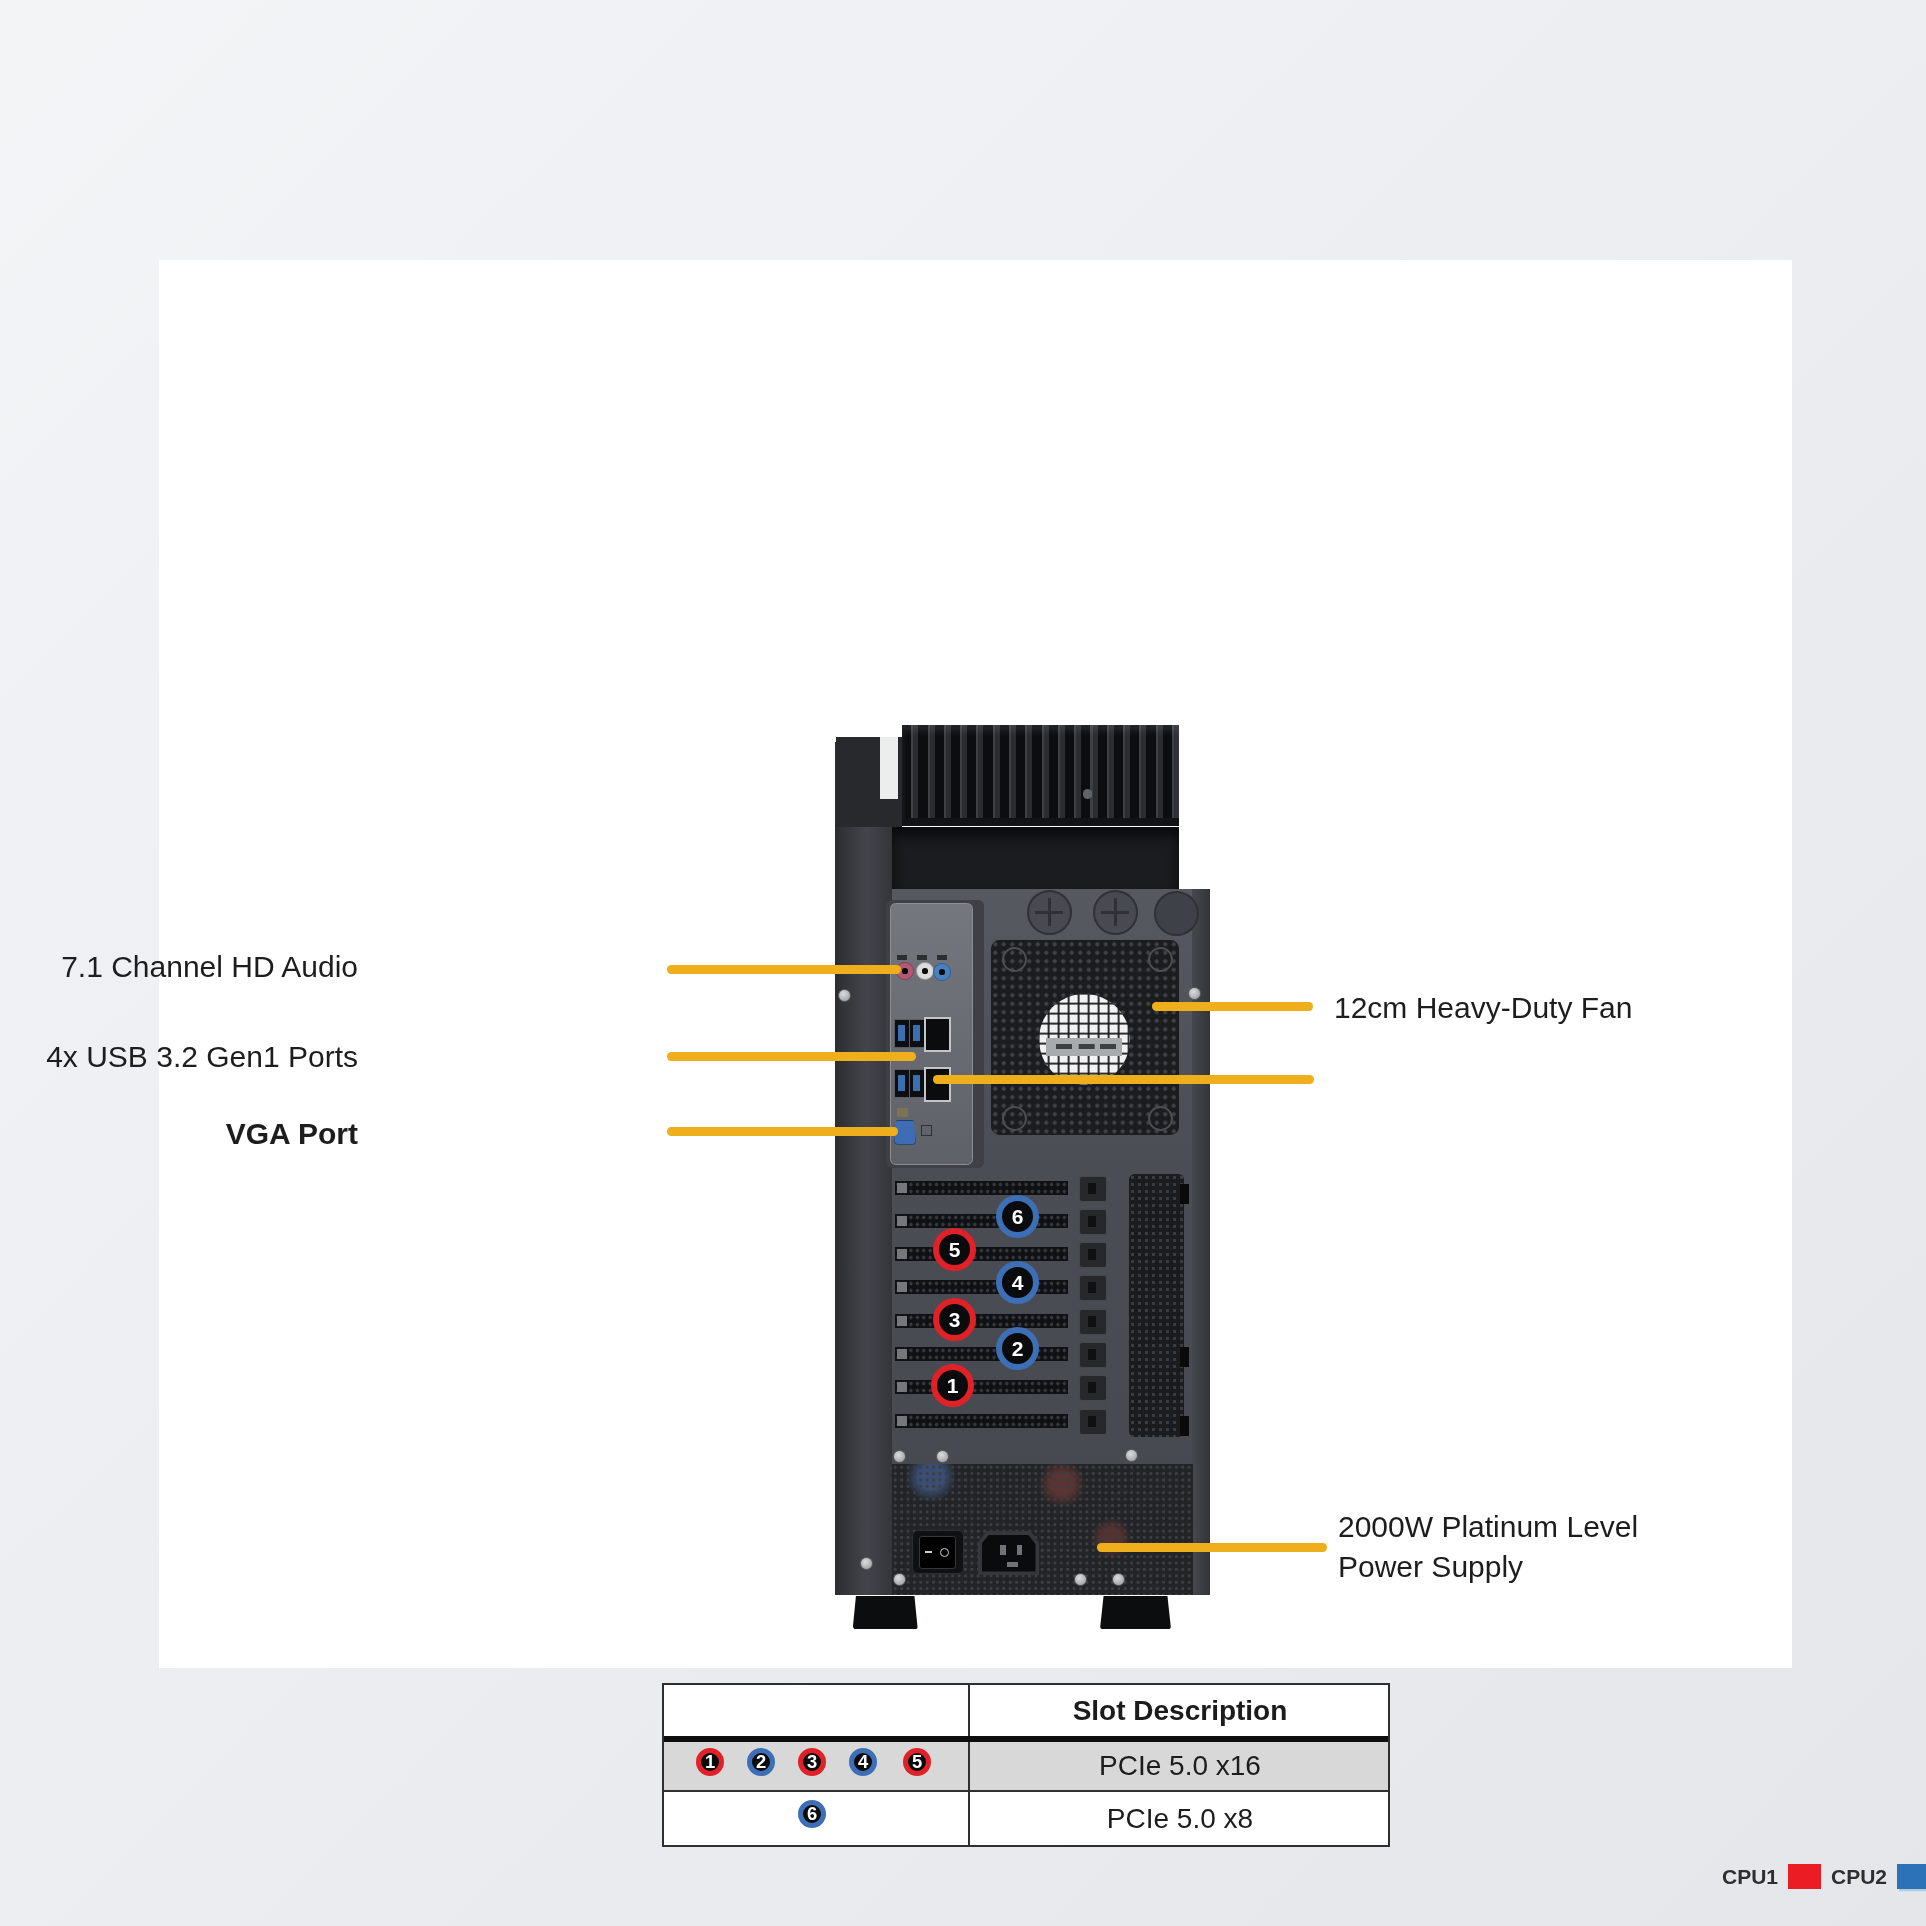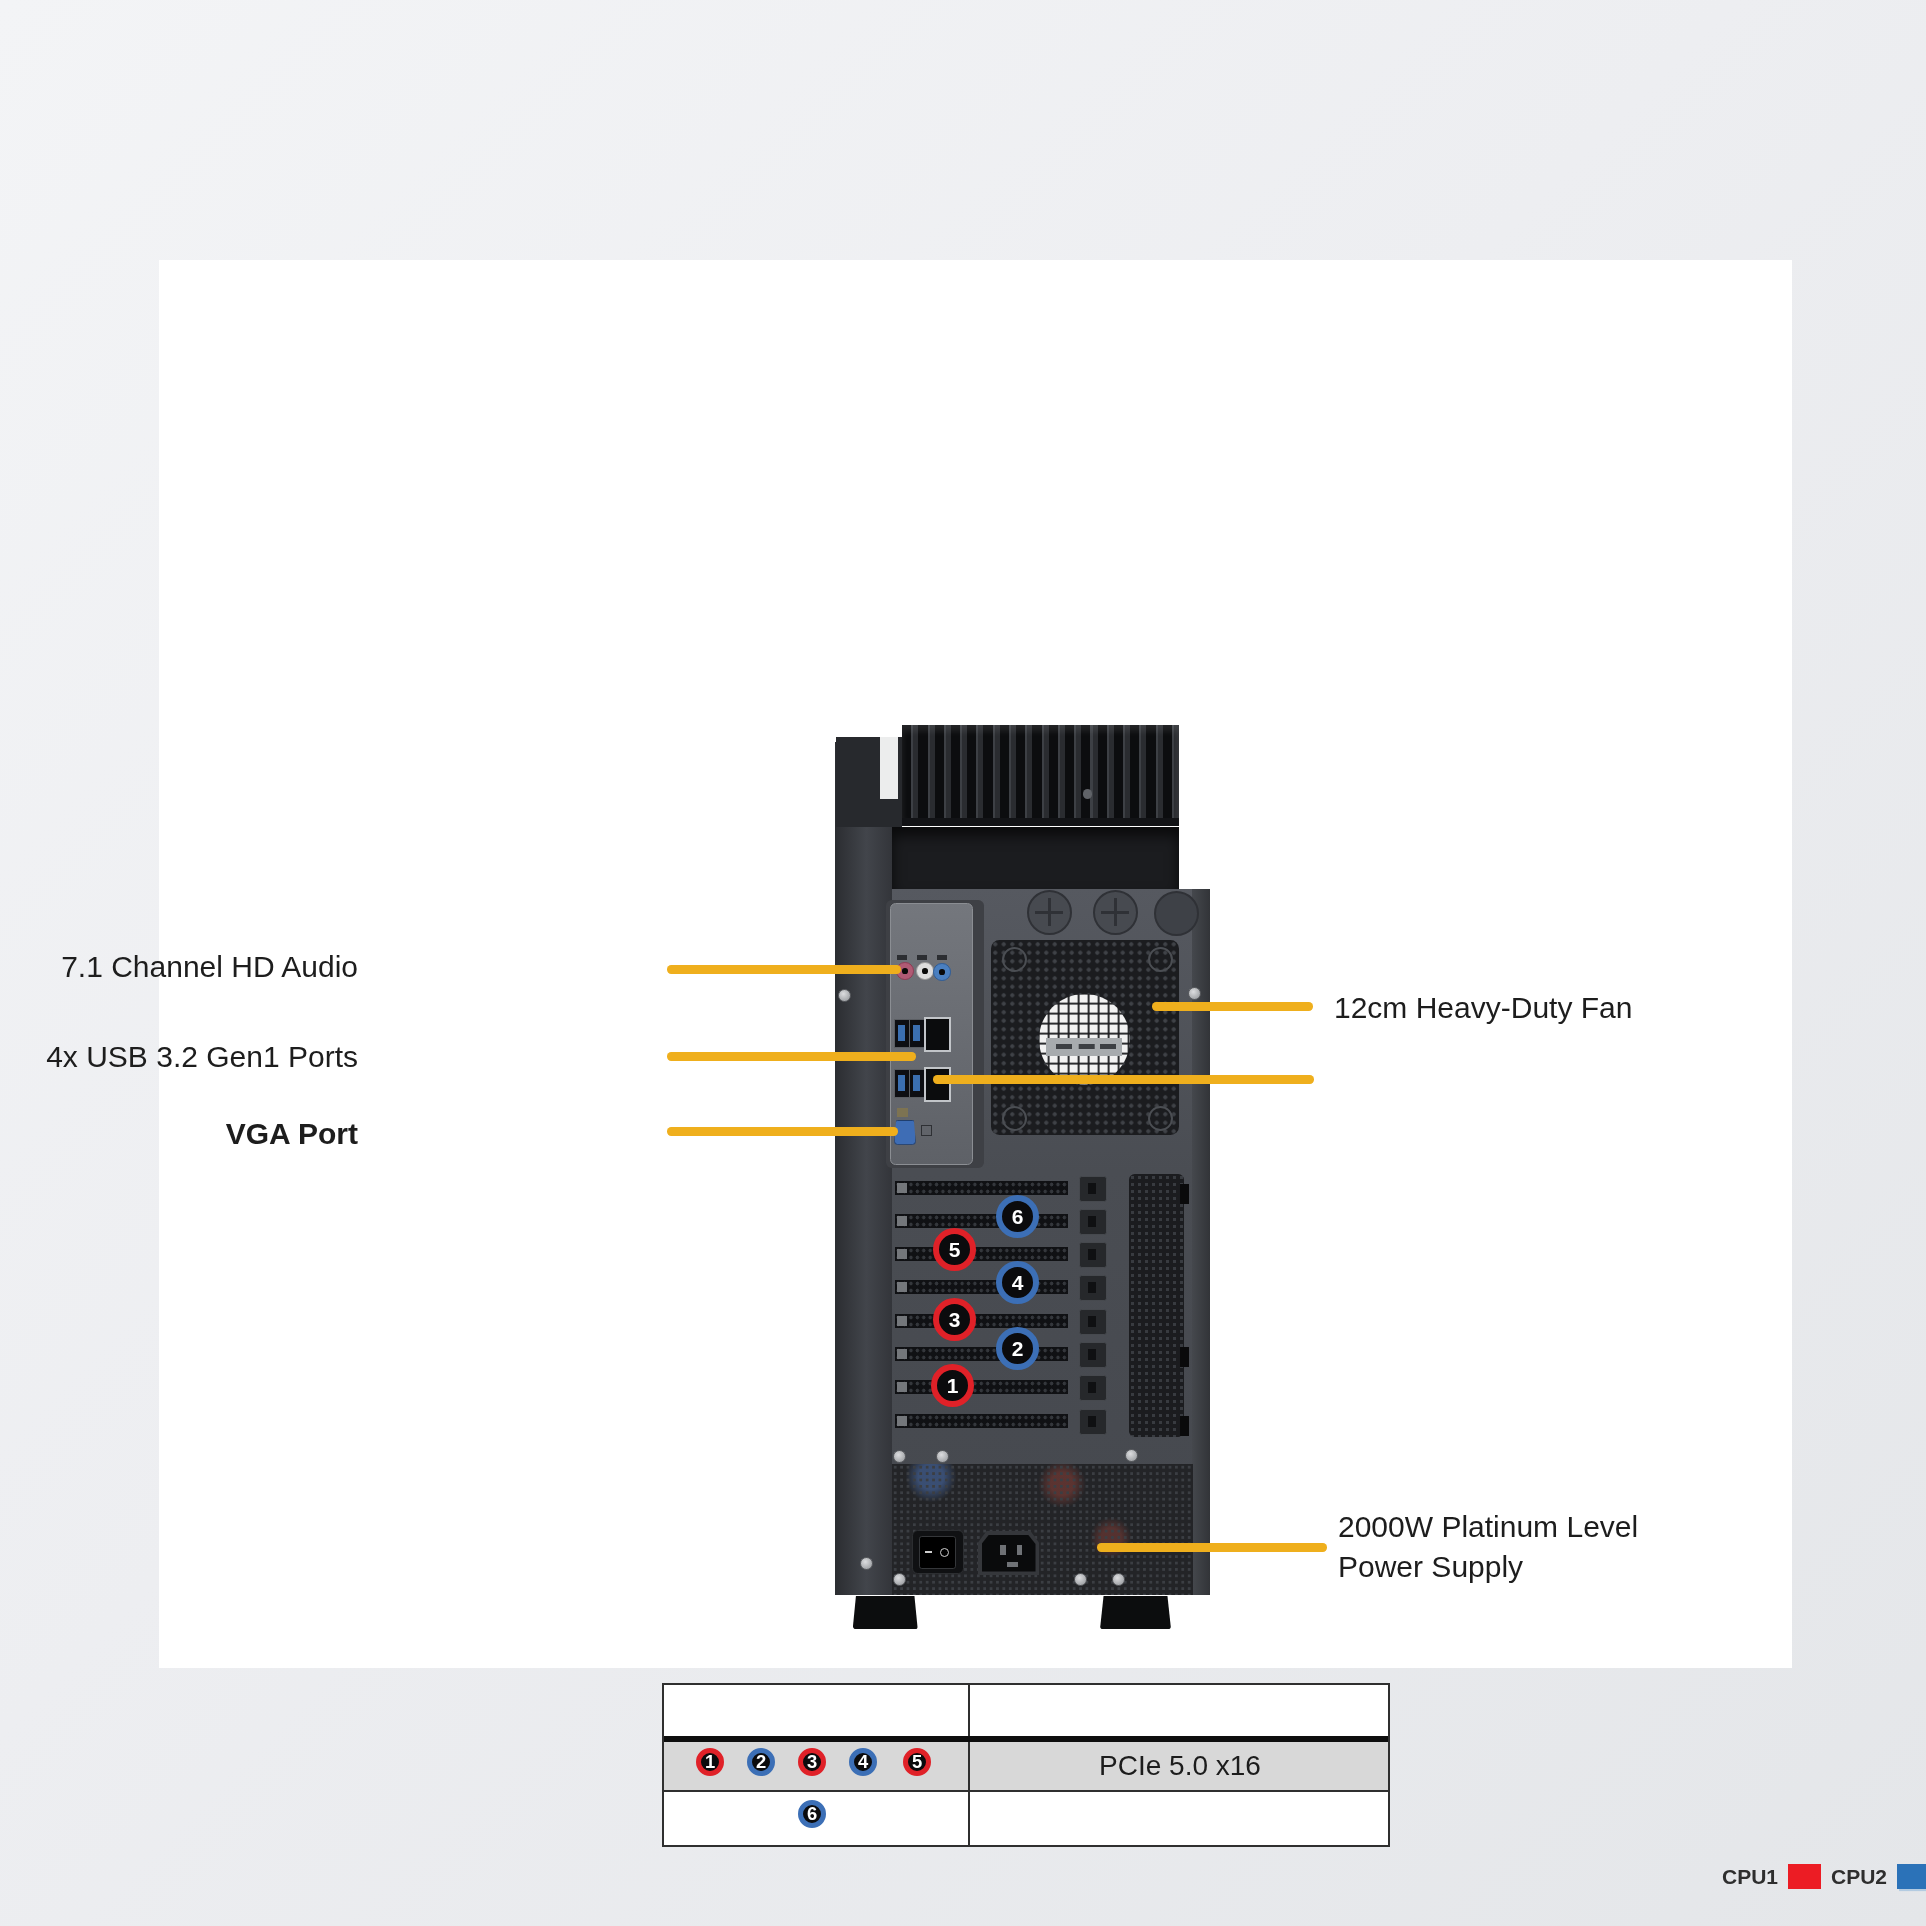--- a/index.html
+++ b/index.html
@@ -284,29 +284,31 @@
       <div>2000W Platinum Level</div>
       <div>Power Supply</div>
     </div>
 
     <div class="slot-table">
       <div class="st-row1-bg"></div>
       <div class="st-vdiv"></div>
       <div class="st-hdr-underline"></div>
       <div class="st-row-sep"></div>
 
+      <div class="st-cell st-header">Slot Description</div>
 
       <div class="badge badge-t cpu1" id="bt1">1</div>
       <div class="badge badge-t cpu2" id="bt2">2</div>
       <div class="badge badge-t cpu1" id="bt3">3</div>
       <div class="badge badge-t cpu2" id="bt4">4</div>
       <div class="badge badge-t cpu1" id="bt5">5</div>
       <div class="st-cell st-desc1">PCIe 5.0 x16</div>
 
       <div class="badge badge-t cpu2" id="bt6">6</div>
+      <div class="st-cell st-desc2">PCIe 5.0 x8</div>
     </div>
 
     <div class="legend">
       <span class="legend-label">CPU1</span>
       <span class="swatch red"></span>
       <span class="legend-label">CPU2</span>
       <span class="swatch blue"></span>
     </div>
 
   </div>

